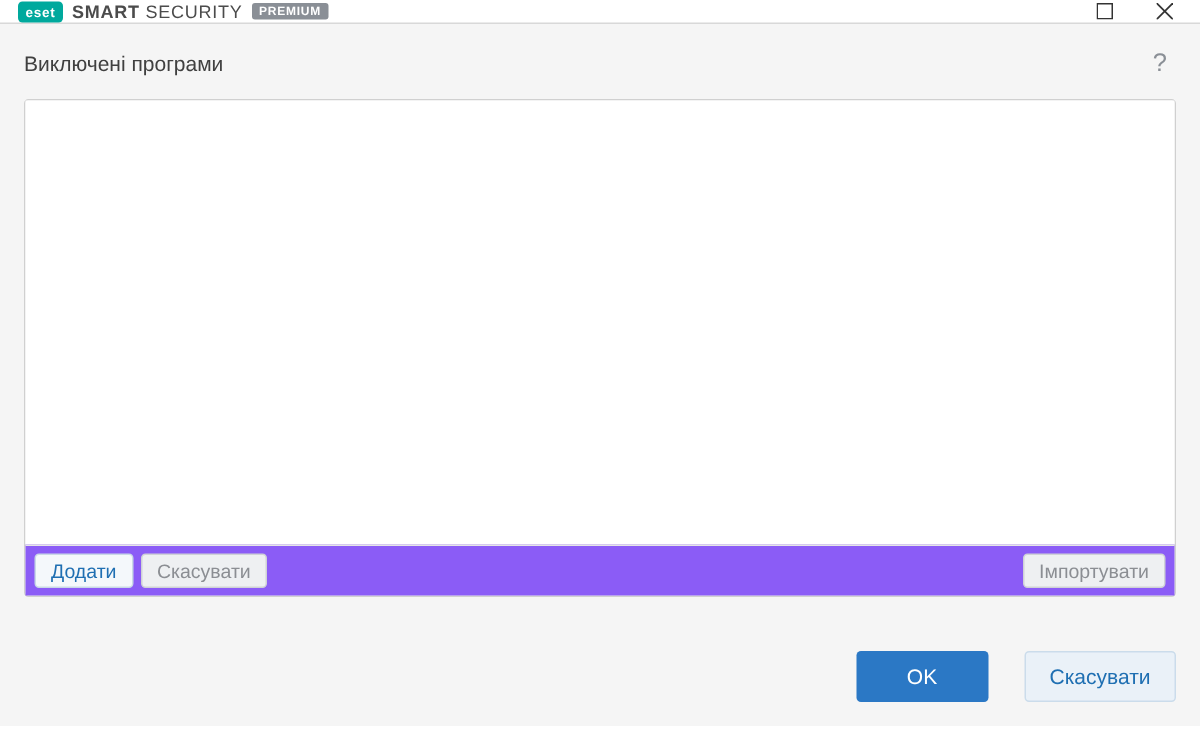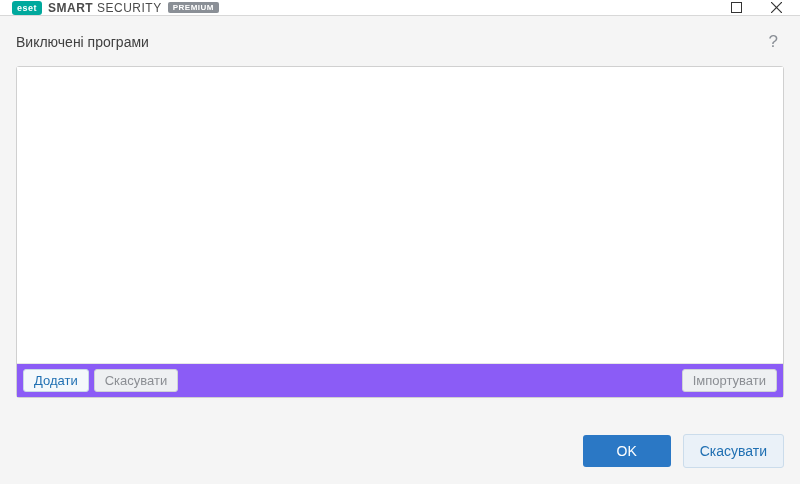--- a/index.html
+++ b/index.html
@@ -102,23 +102,22 @@
     border-radius: 3px;
     background: #eef0f2;
     cursor: pointer;
   }
   .tool-btn.enabled { color: #1f6fb2; background: #f4f8fb; border-color: #c9d9e6; }
   .tool-btn.disabled { color: #8b8e93; cursor: default; }
 
   .footer {
     display: flex;
     justify-content: flex-end;
-    gap: 12px;
+    gap: 24px;
     margin-top: 36px;
-    align-items: center;
   }
   .btn {
     min-width: 88px;
     padding: 8px 16px;
     font-size: 14px;
     border-radius: 3px;
     border: none;
     cursor: pointer;
     text-align: center;
   }

